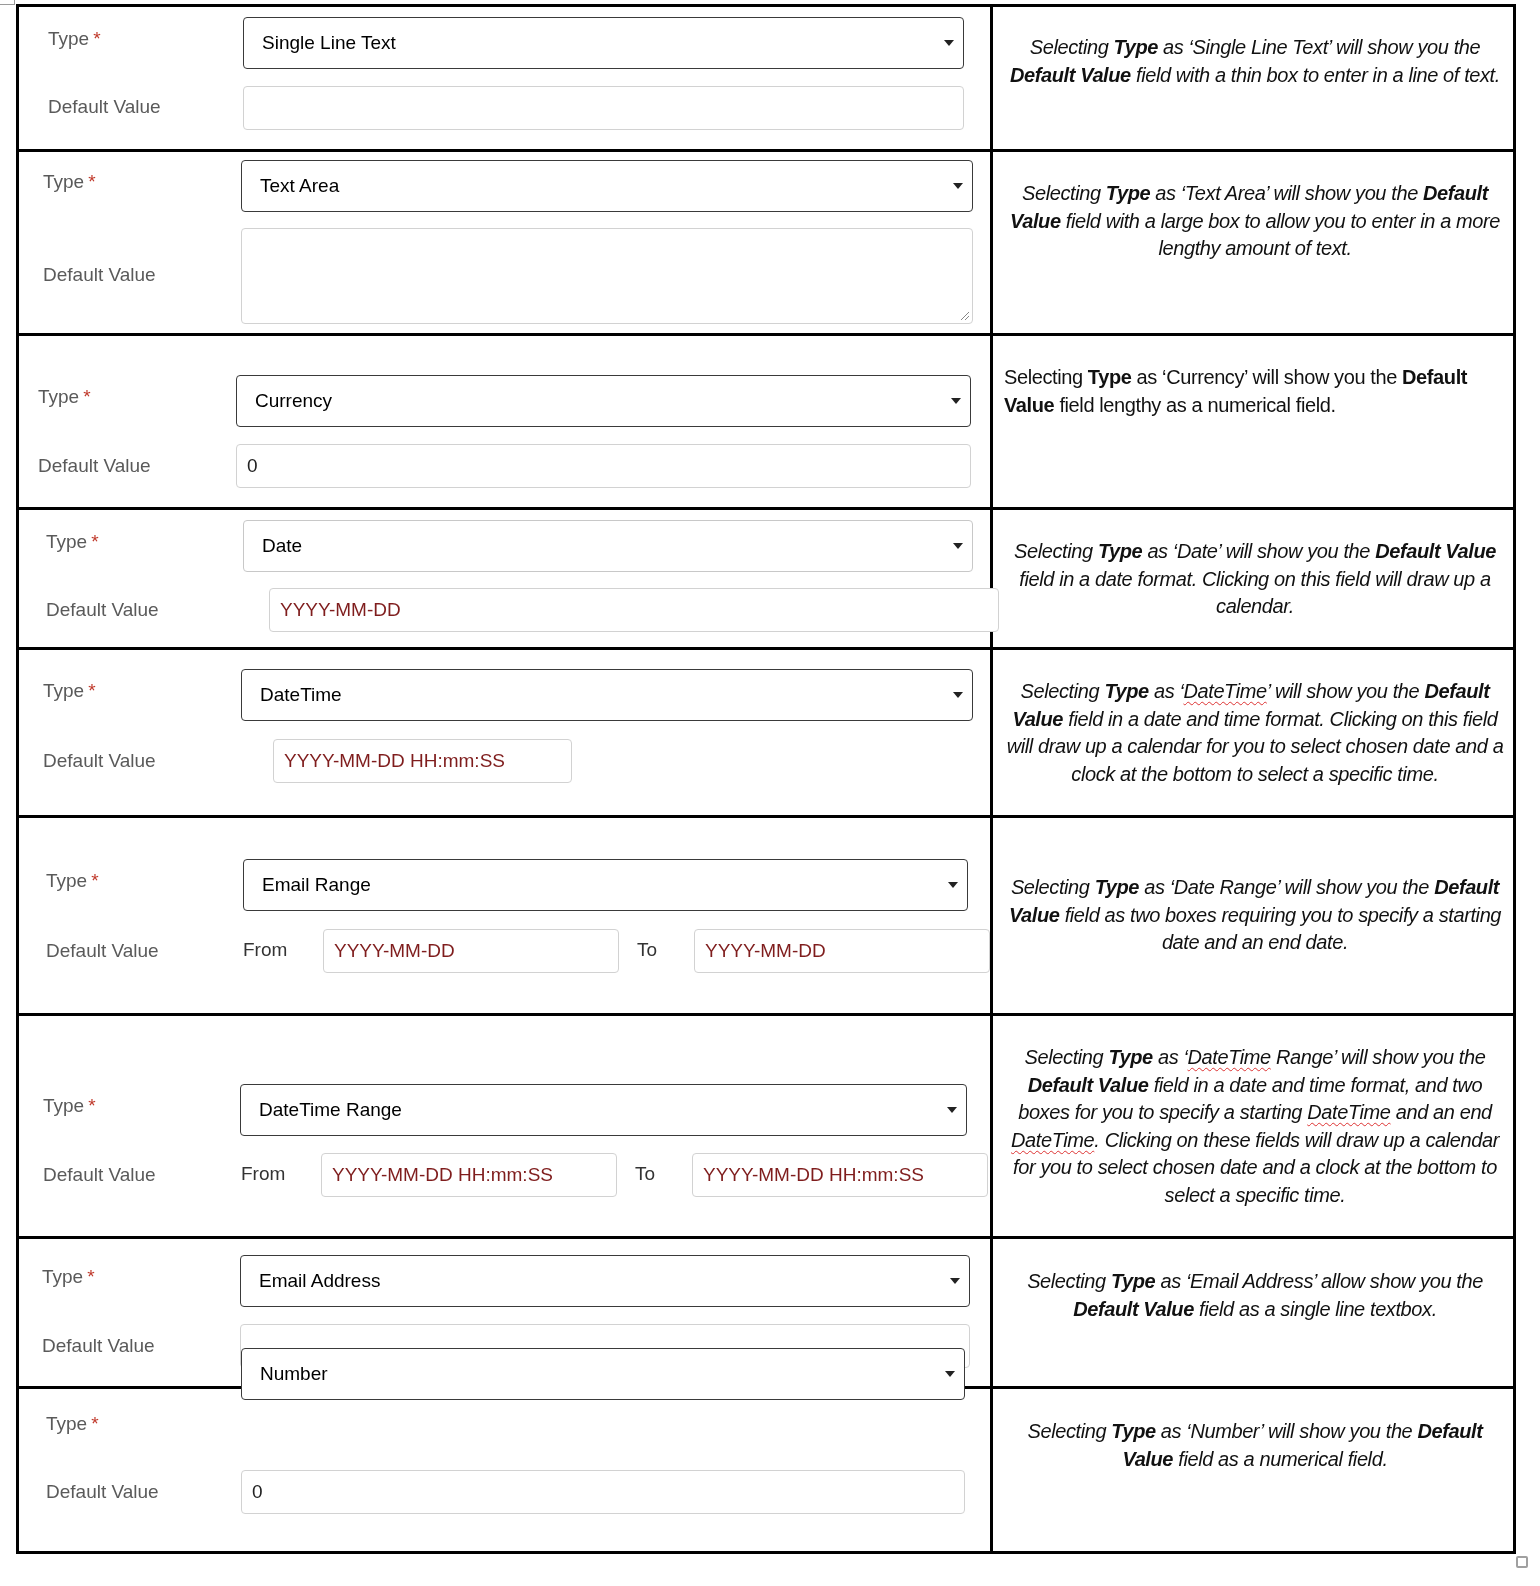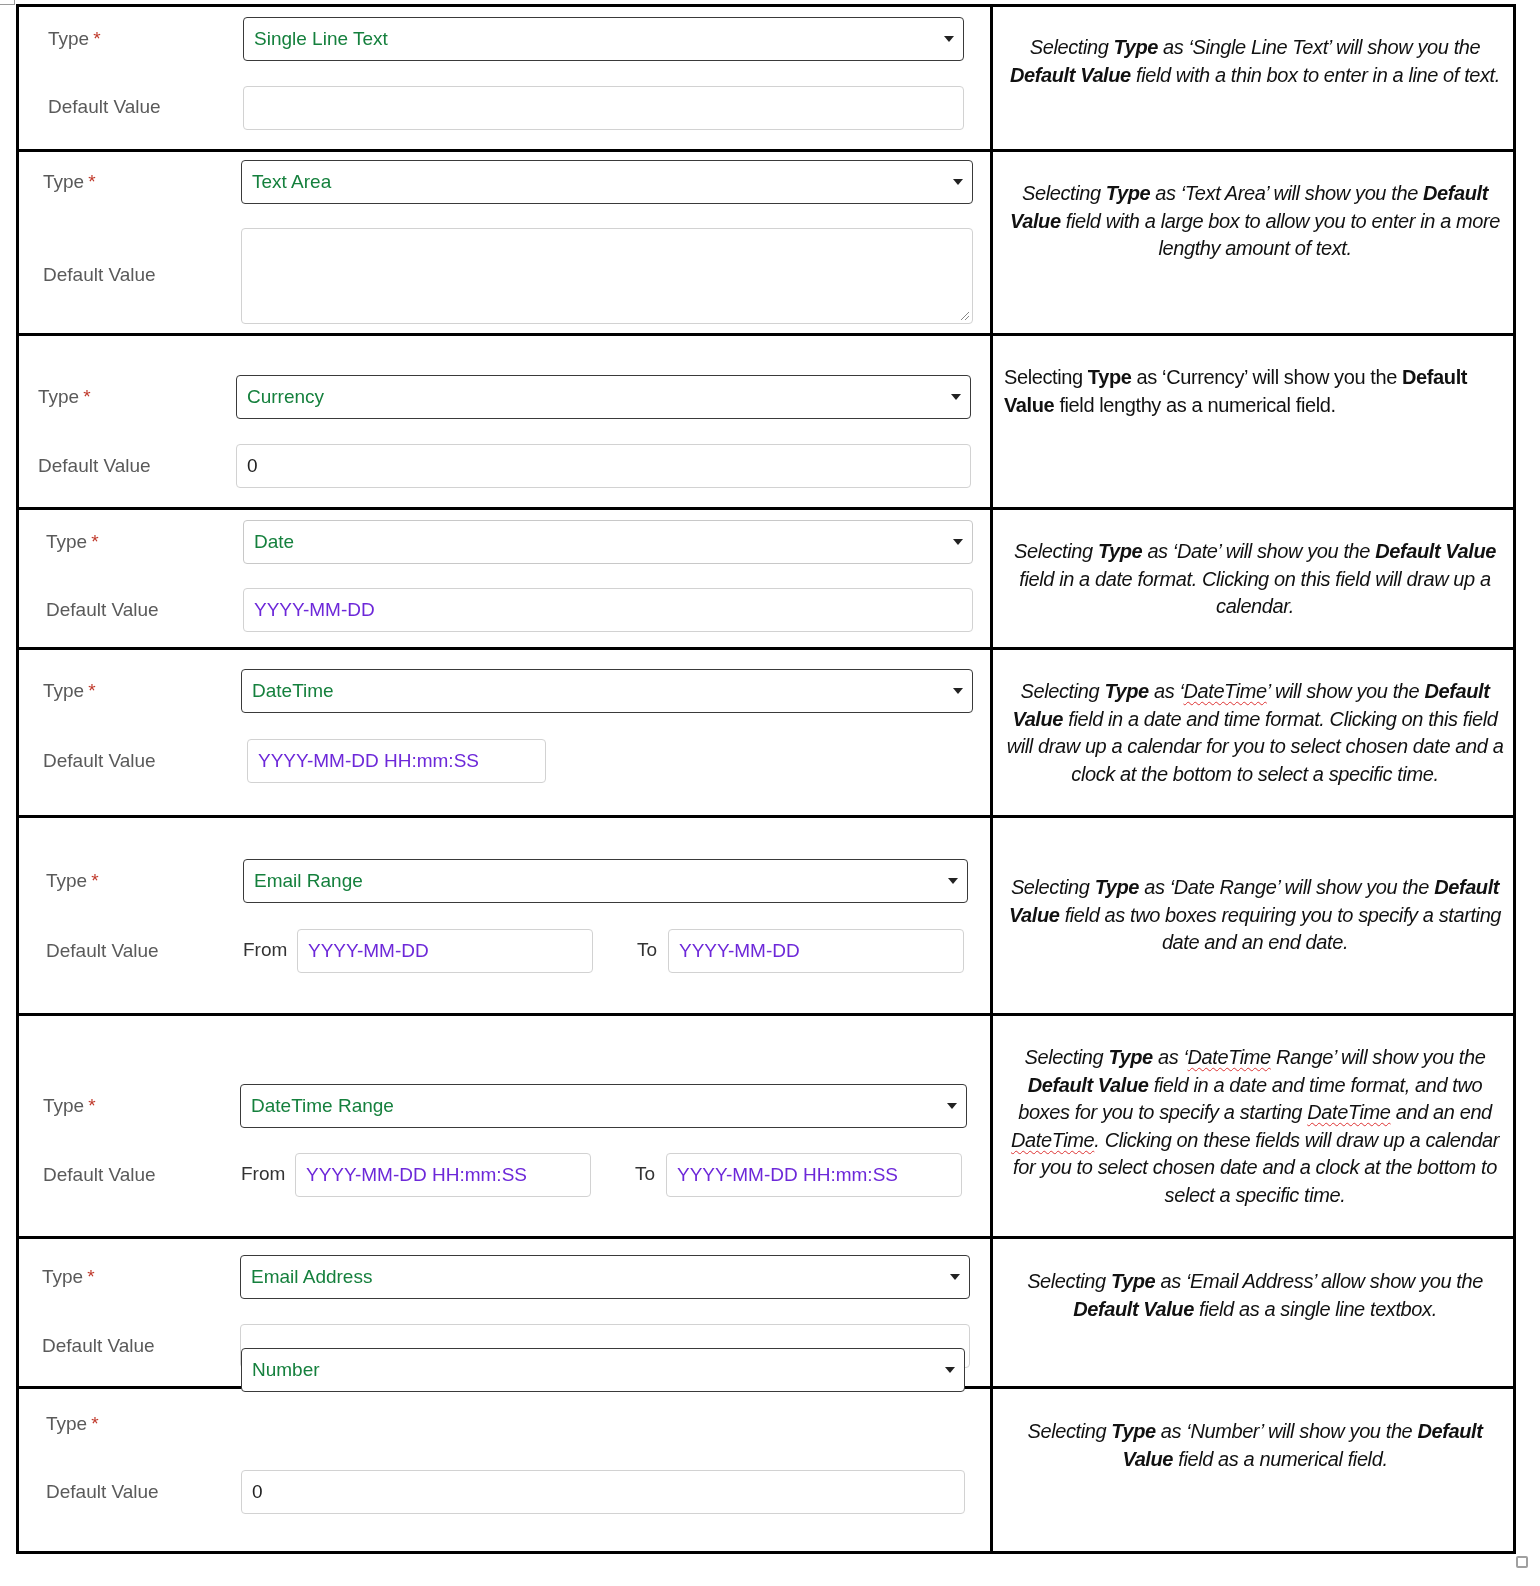--- a/index.html
+++ b/index.html
@@ -4,24 +4,24 @@
 <style>
   html,body{margin:0;padding:0;background:#fff;}
   body{width:1540px;height:1586px;position:relative;overflow:hidden;font-family:"Liberation Sans",sans-serif;}
   .corner-tl{position:absolute;left:0;top:0;width:14px;height:4px;border:1px solid #9a9a9a;border-top:none;border-left:none;}
   .corner-br{position:absolute;left:1516px;top:1556px;width:8px;height:8px;border:2px solid #a0a0a0;border-radius:2px;}
   .tbl{position:absolute;left:16px;top:4px;width:1500px;height:1550px;border:3px solid #000;box-sizing:border-box;}
   .hline{position:absolute;left:16px;width:1500px;height:3px;background:#000;}
   .vline{position:absolute;left:990px;top:4px;width:3px;height:1550px;background:#000;}
   .lbl{position:absolute;font-size:19px;color:#5a5a5a;}
   .req{color:#c0392b;margin-left:4px;}
-  .sel{position:absolute;height:44px;border:1.5px solid #3a3a3a;border-radius:4px;box-sizing:border-box;background:#fff;font-size:19px;color:#15803d;padding:0 10px;display:flex;align-items:center;}
+  .sel{position:absolute;height:52px;border:1.5px solid #3a3a3a;border-radius:4px;box-sizing:border-box;background:#fff;font-size:19px;color:#000000;padding:0 18px;display:flex;align-items:center;}
   .sel .caret{position:absolute;right:9px;top:50%;margin-top:-3px;width:0;height:0;border-left:5px solid transparent;border-right:5px solid transparent;border-top:6px solid #222;}
   .inp{position:absolute;height:44px;border:1.5px solid #d2d2d2;border-radius:4px;box-sizing:border-box;background:#fff;font-size:19px;color:#222;padding:0 10px;display:flex;align-items:center;}
-  .inp.ph{color:#6d28d9;}
+  .inp.ph{color:#7f1d1d;margin-left:26px;}
   .ta{position:absolute;border:1.5px solid #d2d2d2;border-radius:4px;box-sizing:border-box;background:#fff;}
   .ta .grip{position:absolute;right:3px;bottom:3px;width:8px;height:8px;background:linear-gradient(135deg,transparent 45%,#888 45%,#888 55%,transparent 55%,transparent 70%,#888 70%,#888 80%,transparent 80%);}
   .sub{position:absolute;font-size:19px;color:#333;}
   .desc{position:absolute;left:1000px;width:510px;font-family:"Liberation Sans",sans-serif;font-size:20px;line-height:27.5px;color:#111;letter-spacing:-0.4px;}
   .desc.c{text-align:center;font-style:italic;}
   .desc b{font-weight:bold;}
   .sq{text-decoration:underline wavy #d33;text-decoration-thickness:1px;text-underline-offset:3px;}
 </style>
 </head>
 <body>

